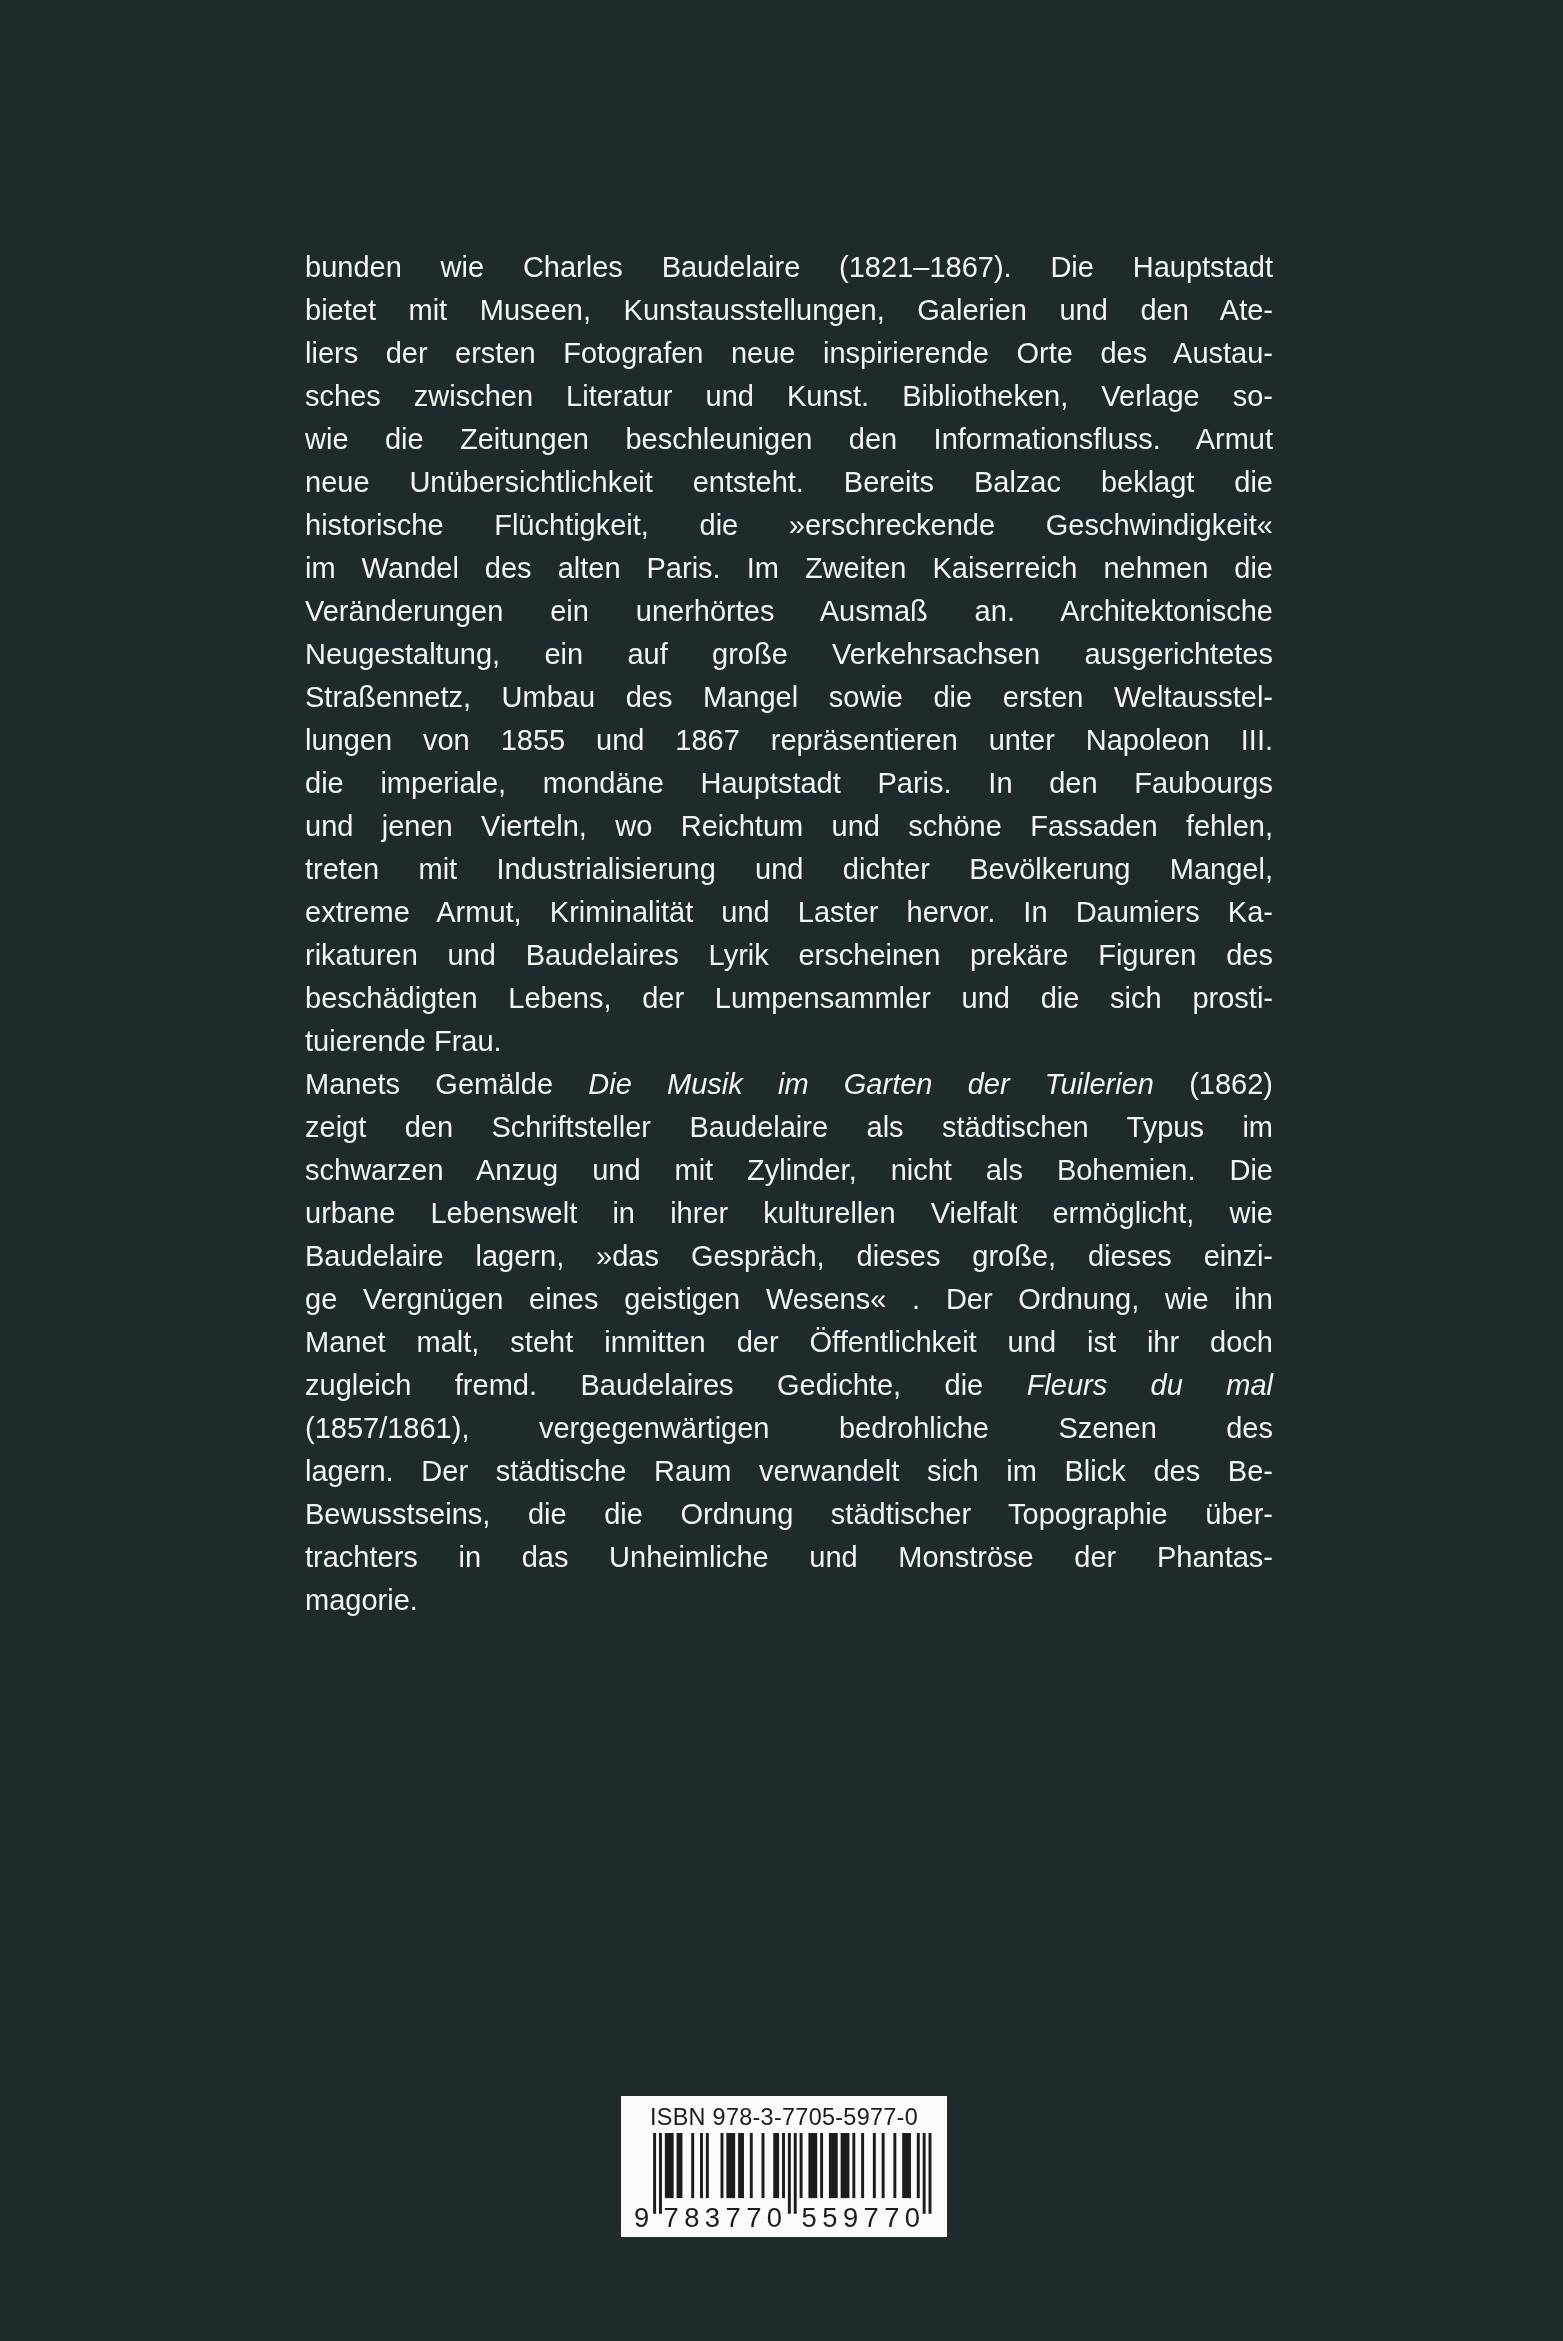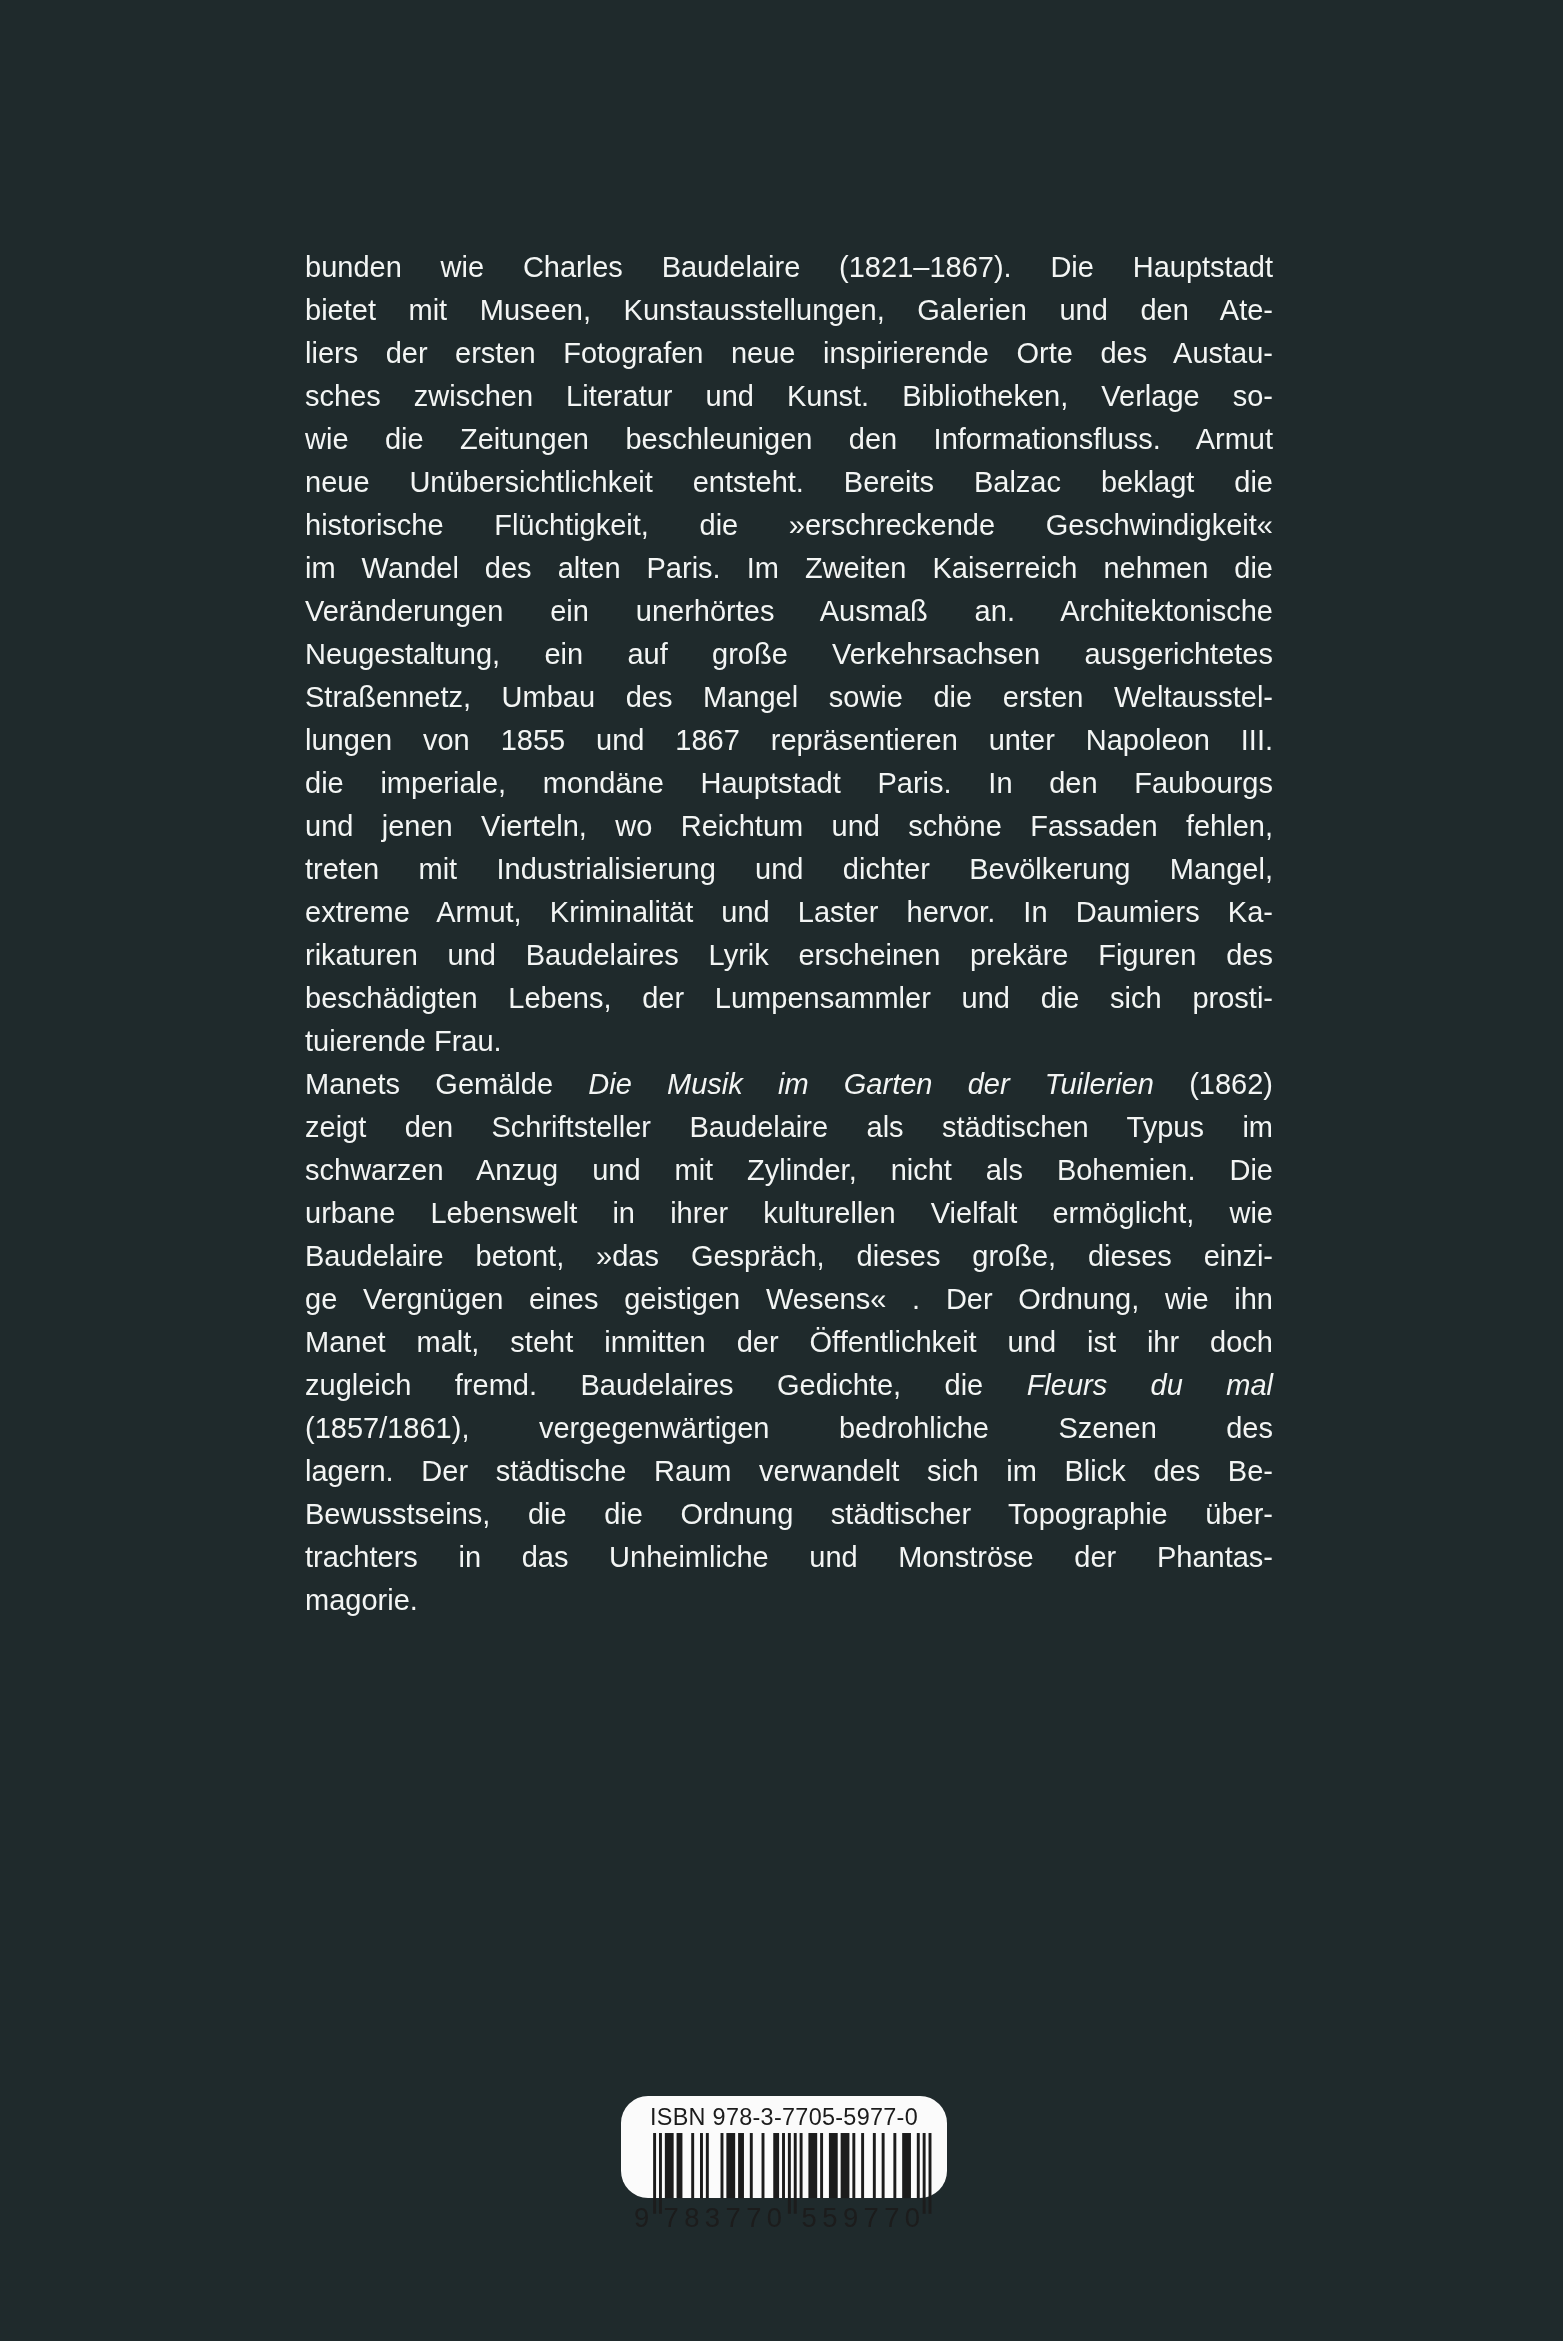--- a/index.html
+++ b/index.html
@@ -34,25 +34,24 @@
   .line.last {
     text-align: left;
     text-align-last: left;
   }
   .it { font-style: italic; }
   .isbn-box {
     position: absolute;
     left: 621px;
     top: 2096px;
     width: 326px;
-    height: 102px;
+    height: 141px;
     background: #fbfbfb;
     box-sizing: border-box;
     padding-top: 7.8px;
-    border-radius: 27px;
   }
   .isbn-label {
     text-align: center;
     font-size: 23.4px;
     line-height: 27px;
     color: #1c1c1c;
     letter-spacing: 0.3px;
     white-space: nowrap;
   }
   .barcode-wrap {
@@ -83,21 +82,21 @@
       <div class="line"><span class="">und jenen Vierteln, wo Reichtum und schöne Fassaden fehlen,</span></div>
       <div class="line"><span class="">treten mit Industrialisierung und dichter Bevölkerung Mangel,</span></div>
       <div class="line"><span class="">extreme Armut, Kriminalität und Laster hervor. In Daumiers Ka-</span></div>
       <div class="line"><span class="">rikaturen und Baudelaires Lyrik erscheinen prekäre Figuren des</span></div>
       <div class="line"><span class="">beschädigten Lebens, der Lumpensammler und die sich prosti-</span></div>
       <div class="line last"><span class="">tuierende Frau.</span></div>
       <div class="line"><span class="">Manets Gemälde </span><span class="it">Die Musik im Garten der Tuilerien</span><span class=""> (1862)</span></div>
       <div class="line"><span class="">zeigt den Schriftsteller Baudelaire als städtischen Typus im</span></div>
       <div class="line"><span class="">schwarzen Anzug und mit Zylinder, nicht als Bohemien. Die</span></div>
       <div class="line"><span class="">urbane Lebenswelt in ihrer kulturellen Vielfalt ermöglicht, wie</span></div>
-      <div class="line"><span class="">Baudelaire betont, »das Gespräch, dieses große, dieses einzi-</span></div>
+      <div class="line"><span class="">Baudelaire lagern, »das Gespräch, dieses große, dieses einzi-</span></div>
       <div class="line"><span class="">ge Vergnügen eines geistigen Wesens« . Der Ordnung, wie ihn</span></div>
       <div class="line"><span class="">Manet malt, steht inmitten der Öffentlichkeit und ist ihr doch</span></div>
       <div class="line"><span class="">zugleich fremd. Baudelaires Gedichte, die </span><span class="it">Fleurs du mal</span></div>
       <div class="line"><span class="">(1857/1861), vergegenwärtigen bedrohliche Szenen des</span></div>
       <div class="line"><span class="">lagern. Der städtische Raum verwandelt sich im Blick des Be-</span></div>
       <div class="line"><span class="">Bewusstseins, die die Ordnung städtischer Topographie über-</span></div>
       <div class="line"><span class="">trachters in das Unheimliche und Monströse der Phantas-</span></div>
       <div class="line last"><span class="">magorie.</span></div>
     </div>
 

